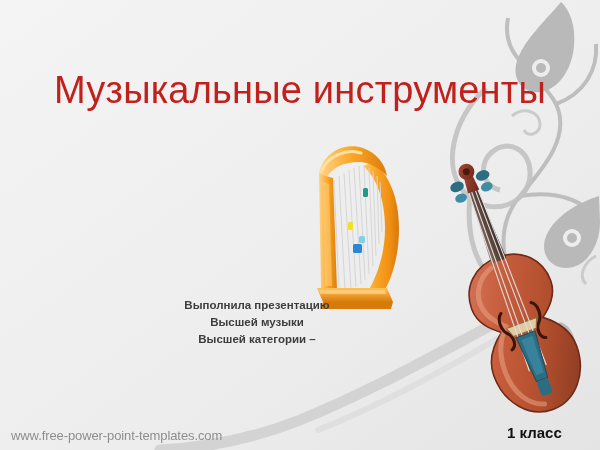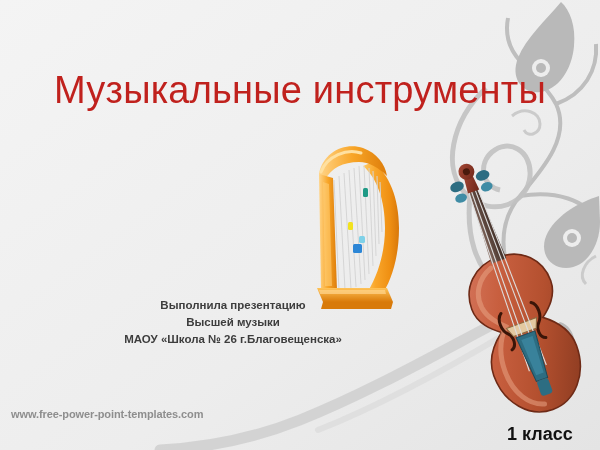--- a/index.html
+++ b/index.html
@@ -39,51 +39,50 @@
     line-height: 44px;
     font-weight: 400;
     color: #c0211d;
     letter-spacing: 0.2px;
     white-space: nowrap;
   }
 
   
   #author-block {
     position: absolute;
-    left: 8px;
+    left: 32px;
     top: 297px;
     width: 450px;
     text-align: center;
     font-size: 11.5px;
     line-height: 17px;
     font-weight: bold;
     color: #3d3d3d;
   }
   #author-block .line {
     white-space: nowrap;
   }
 
   
   #watermark {
     position: absolute;
     left: 11px;
-    top: 408px;
-    font-size: 11px;
+    top: 428px;
+    font-size: 13px;
     color: #8e8e8e;
     letter-spacing: -0.1px;
     font-family: "Liberation Sans", sans-serif;
-    font-weight: bold;
   }
 
   
   #grade {
     position: absolute;
     left: 507px;
     top: 424px;
-    font-size: 18px;
+    font-size: 15px;
     font-weight: bold;
     color: #111111;
     white-space: nowrap;
   }
 
   
   #harp {
     position: absolute;
     left: 303px;
     top: 132px;
@@ -274,20 +273,20 @@
         <ellipse cx="98" cy="14" rx="7" ry="5" fill="#2d6d82"></ellipse>
         <ellipse cx="70" cy="28" rx="6" ry="4.5" fill="#3f8ca5"></ellipse>
         <ellipse cx="98" cy="26" rx="6" ry="4.5" fill="#3f8ca5"></ellipse>
       </g>
     </g>
   </svg>
 
   <div id="author-block">
     <div class="line">Выполнила презентацию</div>
     <div class="line">Высшей музыки</div>
-    <div class="line">МАОУ «Школа № 26 г.Благовещенска»</div>
+    <div class="line">Высшей категории –</div>
   </div>
 
   <div id="watermark">www.free-power-point-templates.com</div>
 
   <div id="grade">1 класс</div>
 
 </div>
 
 </body></html>

